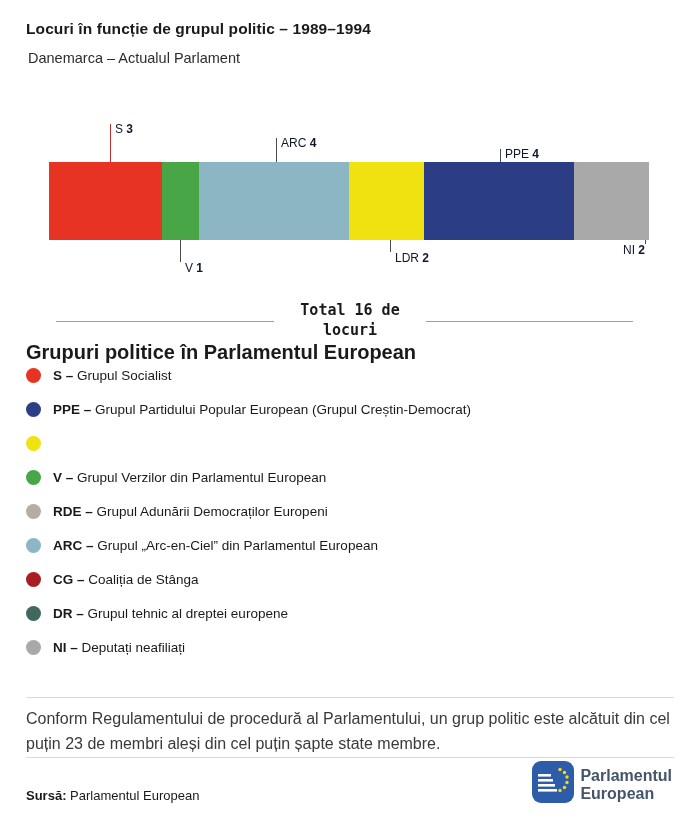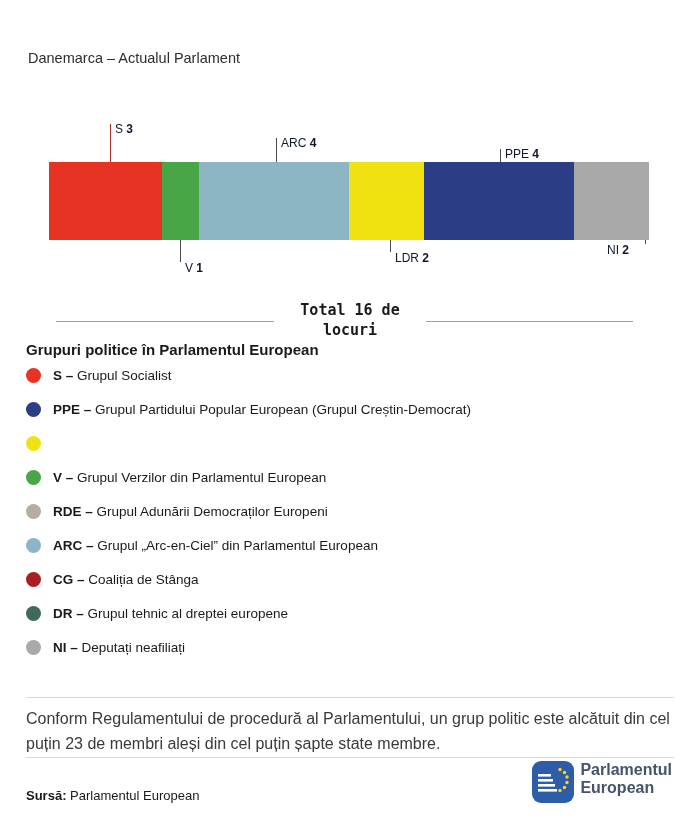--- a/index.html
+++ b/index.html
@@ -17,54 +17,55 @@
   
   .bar { position:absolute; left:49px; top:162px; width:600px; height:78px; display:flex; }
   .segment { height:100%; }
 
   
   .callout { position:absolute; width:0; }
   .vline { position:absolute; left:0; top:0; width:1px; height:100%; background:#4a4a4a; display:block; }
   .cl-label { position:absolute; left:5px; top:-2px; font-size:12px; white-space:nowrap; color:#0f172a; }
   .cl-label strong { font-weight:700; }
   .callout.bottom .cl-label { top:100%; margin-top:-1px; }
-  .callout.label-left .cl-label { left:auto; right:16px; }
+  .callout.label-left .cl-label { left:auto; right:0; }
 
   
   .rule { position:absolute; height:1px; background:#9aa0a6; top:321px; }
   .rule-left { left:56px; width:218px; }
   .rule-right { left:426px; width:207px; }
   .total-text {
     position:absolute; left:275px; top:301px; width:150px; text-align:center;
     font-family:"DejaVu Sans Mono", monospace; font-weight:700; font-size:15px; line-height:1.3;
   }
 
   
-  .legend-title { position:absolute; left:26px; top:341px; font-size:15px; font-weight:700; }
+  .legend-title { position:absolute; left:26px; top:341px; font-size:20px; font-weight:700; }
   .legend { position:absolute; left:26px; top:368px; width:648px; }
   .legend-item { display:flex; align-items:flex-start; height:34px; }
   .dot { width:15px; height:15px; border-radius:50%; margin-right:12px; flex:0 0 15px; background:#ccc; }
   .legend-text { font-size:13.5px; color:#1a1a1a; }
   .legend-text strong { font-weight:700; }
 
   
   .hrule { position:absolute; left:26px; width:648px; height:1px; background:#d9d9d9; }
   .hr-top { top:697px; }
   .hr-bottom { top:757px; }
   .footnote { position:absolute; left:26px; top:707px; width:646px; font-size:16px; color:#3a3a3a; line-height:1.55; }
   .source { position:absolute; left:26px; top:788px; font-size:13px; }
   .source strong { font-weight:700; }
-  .brand { position:absolute; right:28px; top:761px; display:flex; align-items:flex-start; gap:5px; }
+  .brand { position:absolute; right:28px; top:761px; display:flex; align-items:flex-end; gap:5px; }
   .brand-text { font-size:16px; font-weight:700; color:#44546a; line-height:1.12; }
 </style>
 </head>
 <body>
 
 <div class="page">
 
+  <h1 class="title">Locuri în funcție de grupul politic – 1989–1994</h1>
   <h2 class="subtitle">Danemarca – Actualul Parlament</h2>
 
   <div>
     <div class="bar">
         <div class="segment" style="width: 18.75%; background: rgb(230, 51, 35);"></div>
         <div class="segment" style="width: 6.25%; background: rgb(72, 166, 71);"></div>
         <div class="segment" style="width: 25%; background: rgb(141, 182, 197);"></div>
         <div class="segment" style="width: 12.5%; background: rgb(240, 226, 17);"></div>
         <div class="segment" style="width: 25%; background: rgb(43, 61, 132);"></div>
         <div class="segment" style="width: 12.5%; background: rgb(169, 169, 169);"></div>

